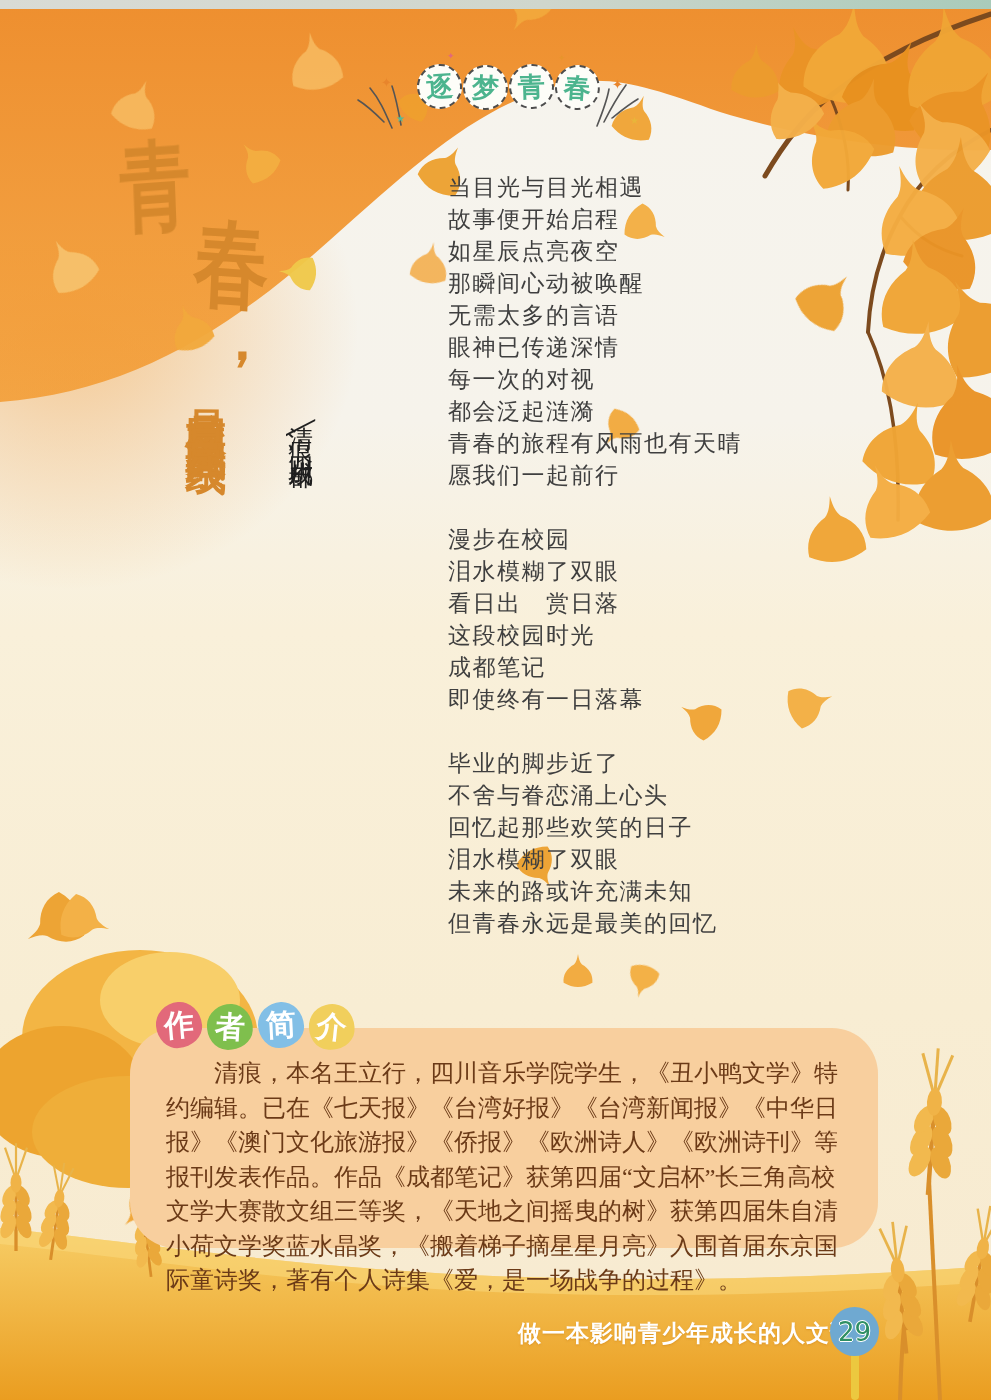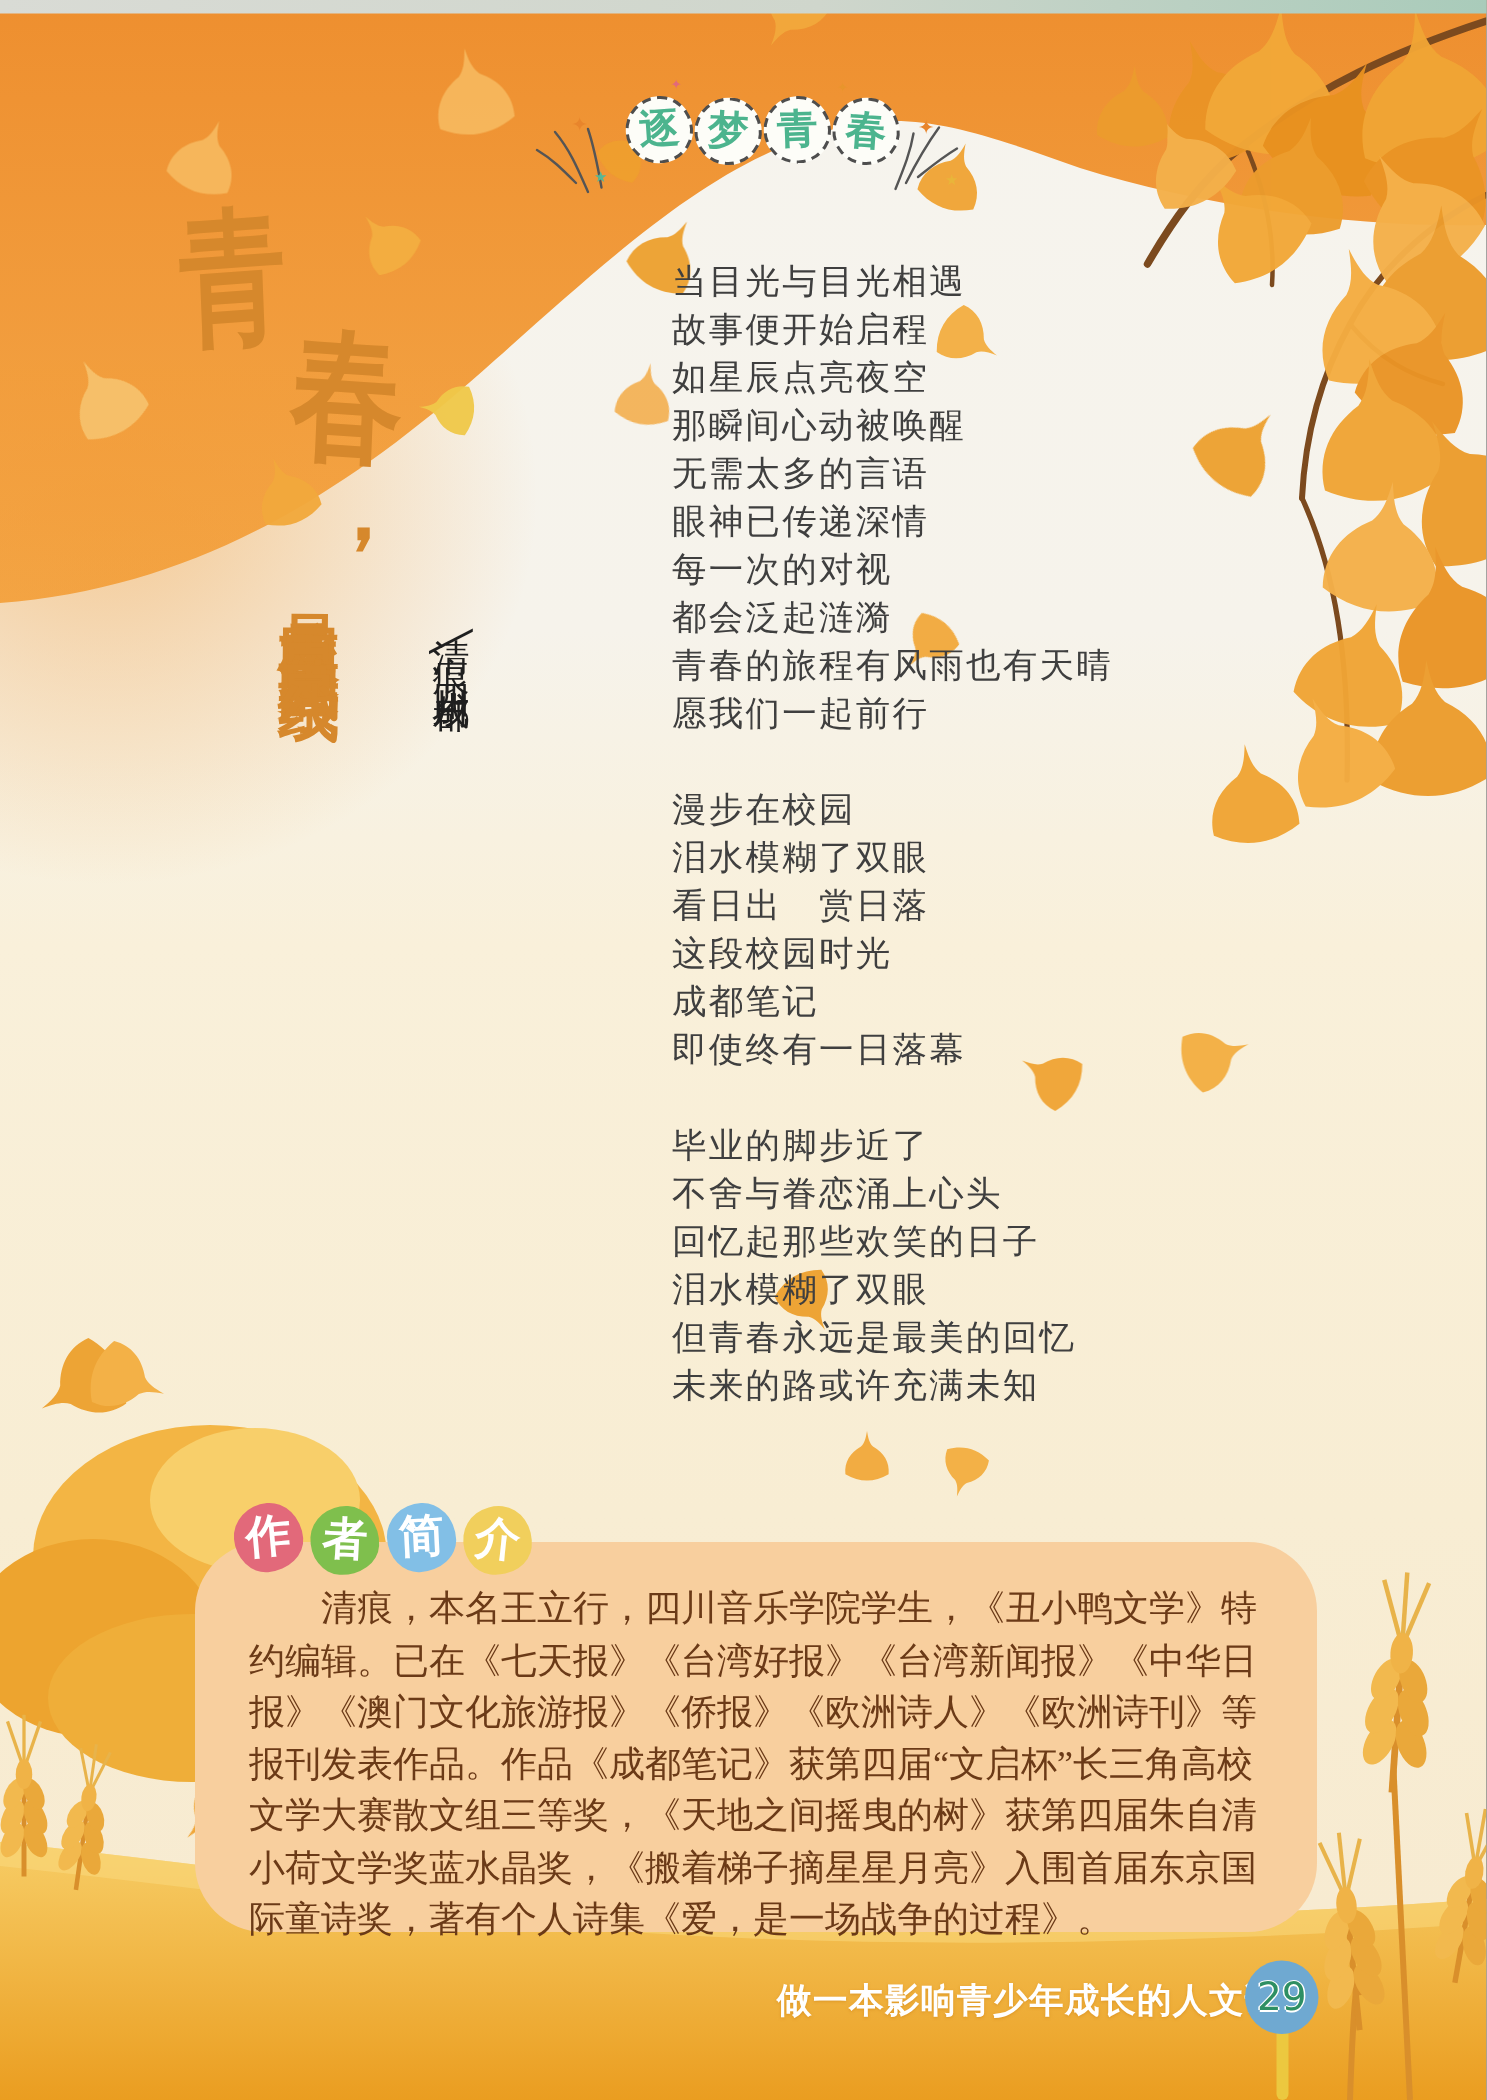--- a/index.html
+++ b/index.html
@@ -38,21 +38,21 @@
   
   #intro-badges{left:156px;top:1002px;display:flex;}
   .intro-circle{width:46px;height:46px;margin-right:5px;border-radius:52% 48% 55% 45%/48% 55% 45% 52%;
         display:flex;align-items:center;justify-content:center;}
   .intro-circle span{font-family:"DejaVu Sans",sans-serif;font-weight:bold;font-size:30px;color:#ffffff;line-height:1;}
   .ic1{background:#e2697a;transform:rotate(-5deg);}
   .ic2{background:#7fbf4d;transform:rotate(3deg) translateY(2px);}
   .ic3{background:#82bfe6;transform:rotate(-3deg);}
   .ic4{background:#f1cf5c;transform:rotate(6deg) translateY(2px);}
   
-  #bio-box{left:130px;top:1028px;width:748px;height:260px;background:#f8cf9e;border-radius:46px;}
+  #bio-box{left:130px;top:1028px;width:748px;height:220px;background:#f8cf9e;border-radius:46px;}
   #bio-text{box-sizing:border-box;padding:28px 34px 0 36px;font-family:"Liberation Serif",serif;
         font-size:24px;line-height:34.5px;color:#6b3a17;text-indent:2em;}
   
   #footer-slogan{left:518px;top:1318px;font-size:23px;font-weight:bold;color:#ffffff;letter-spacing:1px;
         text-shadow:0 1px 2px rgba(205,130,20,.55);}
   #page-badge{left:830px;top:1307px;width:49px;height:49px;border-radius:50%;background:#6fa9d1;
         display:flex;align-items:center;justify-content:center;}
   #page-num{font-family:"DejaVu Sans",sans-serif;font-weight:normal;font-size:26px;color:#2e8f63;
         text-shadow:-1px 0 #fff,1px 0 #fff,0 -1px #fff,0 1px #fff;}
   #page-stick{left:851px;top:1352px;width:8px;height:48px;background:#ecc83f;border-radius:4px;}
@@ -242,22 +242,22 @@
       <div>看日出　赏日落</div>
       <div>这段校园时光</div>
       <div>成都笔记</div>
       <div>即使终有一日落幕</div>
     </div>
     <div class="stanza">
       <div>毕业的脚步近了</div>
       <div>不舍与眷恋涌上心头</div>
       <div>回忆起那些欢笑的日子</div>
       <div>泪水模糊了双眼</div>
+      <div>未来的路或许充满未知</div>
       <div>但青春永远是最美的回忆</div>
-      <div>未来的路或许充满未知</div>
     </div>
   </div>
 
   <div class="abs" id="bio-box">
     <div id="bio-text">清痕，本名王立行，四川音乐学院学生，《丑小鸭文学》特约编辑。已在《七天报》《台湾好报》《台湾新闻报》《中华日报》《澳门文化旅游报》《侨报》《欧洲诗人》《欧洲诗刊》等报刊发表作品。作品《成都笔记》获第四届“文启杯”长三角高校文学大赛散文组三等奖，《天地之间摇曳的树》获第四届朱自清小荷文学奖蓝水晶奖，《搬着梯子摘星星月亮》入围首届东京国际童诗奖，著有个人诗集《爱，是一场战争的过程》。</div>
   </div>
   <div class="abs" id="intro-badges">
     <div class="intro-circle ic1">
         <span>作</span>
       </div>

